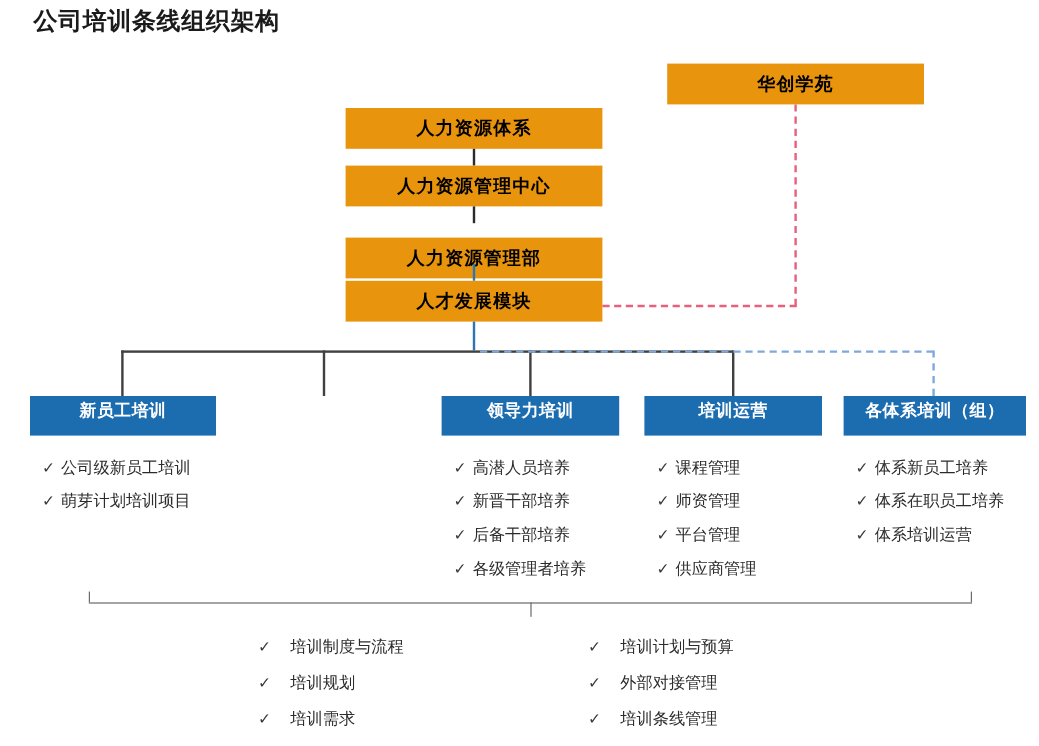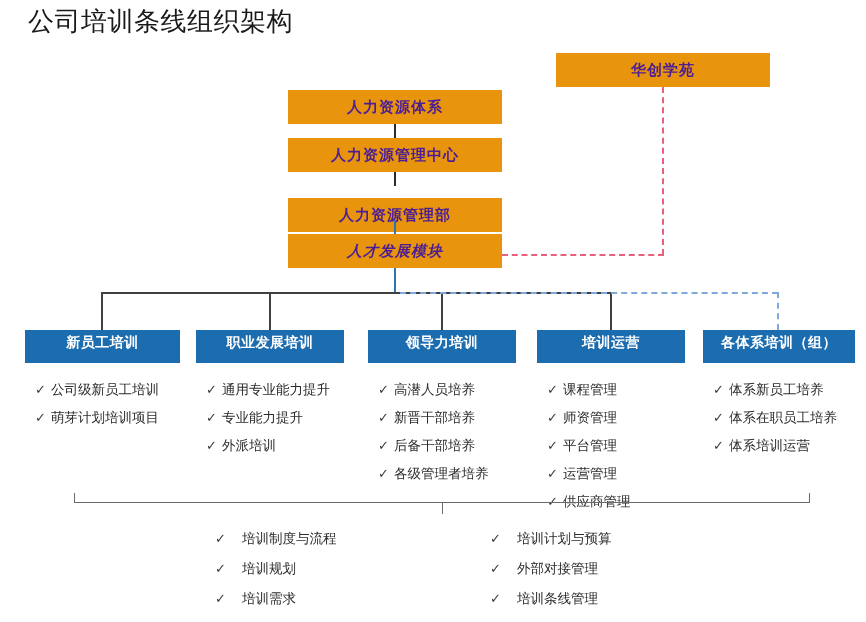--- a/index.html
+++ b/index.html
@@ -9,29 +9,29 @@
     font-family:"Liberation Sans","DejaVu Sans",sans-serif;
     color:#231f20;
     overflow:hidden;
     position:relative;
   }
   #stage{position:relative;width:866px;height:622px;}
 
   
   .title{
     position:absolute;left:28px;top:4px;
-    font-size:26px;font-weight:normal;letter-spacing:.5px;
+    font-size:20px;font-weight:bold;letter-spacing:.5px;
     color:#1a1a1a;white-space:nowrap;
   }
 
   
   .obox{
     position:absolute;
     background:#E8950D;
-    color:#4c1d95;
+    color:#000000;
     font-size:15px;font-weight:bold;
     display:flex;align-items:center;justify-content:center;
     letter-spacing:1px;
     box-sizing:border-box;
   }
 
   
   .vline{position:absolute;width:2px;background:#2b2b2b;}
   .vline.blue{background:#2E75B6;}
   .hline{position:absolute;height:2px;background:#404040;}
@@ -88,21 +88,21 @@
 
   <div class="obox" style="left:288px;top:90px;width:214px;height:34px;">人力资源体系</div>
   <div class="vline" style="left:394px;top:124px;height:14px;"></div>
 
   <div class="obox" style="left:288px;top:138px;width:214px;height:34px;font-family:Liberation Mono, monospace;">人力资源管理中心</div>
   <div class="vline" style="left:394px;top:172px;height:14px;"></div>
 
   <div class="obox" style="left:288px;top:198px;width:214px;height:34px;">人力资源管理部</div>
   <div class="vline blue" style="left:394px;top:220px;height:14px;"></div>
 
-  <div class="obox" style="left:288px;top:234px;width:214px;height:34px;font-style:italic;">人才发展模块</div>
+  <div class="obox" style="left:288px;top:234px;width:214px;height:34px;">人才发展模块</div>
 
   <div class="vline blue" style="left:394px;top:268px;height:24px;"></div>
 
   <div class="hline" style="left:101px;top:292px;width:510px;"></div>
 
   <div class="vdrop" style="left:101px;top:292px;height:38px;"></div>
   <div class="vdrop" style="left:269px;top:292px;height:38px;"></div>
   <div class="vdrop" style="left:441px;top:292px;height:38px;"></div>
   <div class="vdrop" style="left:610px;top:292px;height:38px;"></div>
 
@@ -110,46 +110,37 @@
   <div class="dash-v-blue" style="left:777px;top:292px;height:38px;"></div>
 
   <div class="col" style="left:25px;width:155px;">
     <div class="col-head">新员工培训</div>
     <div class="col-body">
       <div class="item"><span class="tick">✓</span><span>公司级新员工培训</span></div>
       <div class="item"><span class="tick">✓</span><span>萌芽计划培训项目</span></div>
     </div>
   </div>
 
-  <div class="col" style="left:196px;width:148px;">
-    <div class="col-head">职业发展培训</div>
-    <div class="col-body">
-      <div class="item"><span class="tick">✓</span><span>通用专业能力提升</span></div>
-      <div class="item"><span class="tick">✓</span><span>专业能力提升</span></div>
-      <div class="item"><span class="tick">✓</span><span>外派培训</span></div>
-    </div>
-  </div>
 
   <div class="col" style="left:368px;width:148px;">
     <div class="col-head">领导力培训</div>
     <div class="col-body">
       <div class="item"><span class="tick">✓</span><span>高潜人员培养</span></div>
       <div class="item"><span class="tick">✓</span><span>新晋干部培养</span></div>
       <div class="item"><span class="tick">✓</span><span>后备干部培养</span></div>
       <div class="item"><span class="tick">✓</span><span>各级管理者培养</span></div>
     </div>
   </div>
 
   <div class="col" style="left:537px;width:148px;">
     <div class="col-head">培训运营</div>
     <div class="col-body">
       <div class="item"><span class="tick">✓</span><span>课程管理</span></div>
       <div class="item"><span class="tick">✓</span><span>师资管理</span></div>
       <div class="item"><span class="tick">✓</span><span>平台管理</span></div>
-      <div class="item"><span class="tick">✓</span><span>运营管理</span></div>
       <div class="item"><span class="tick">✓</span><span>供应商管理</span></div>
     </div>
   </div>
 
   <div class="col" style="left:703px;width:152px;">
     <div class="col-head">各体系培训（组）</div>
     <div class="col-body">
       <div class="item"><span class="tick">✓</span><span>体系新员工培养</span></div>
       <div class="item"><span class="tick">✓</span><span>体系在职员工培养</span></div>
       <div class="item"><span class="tick">✓</span><span>体系培训运营</span></div>

